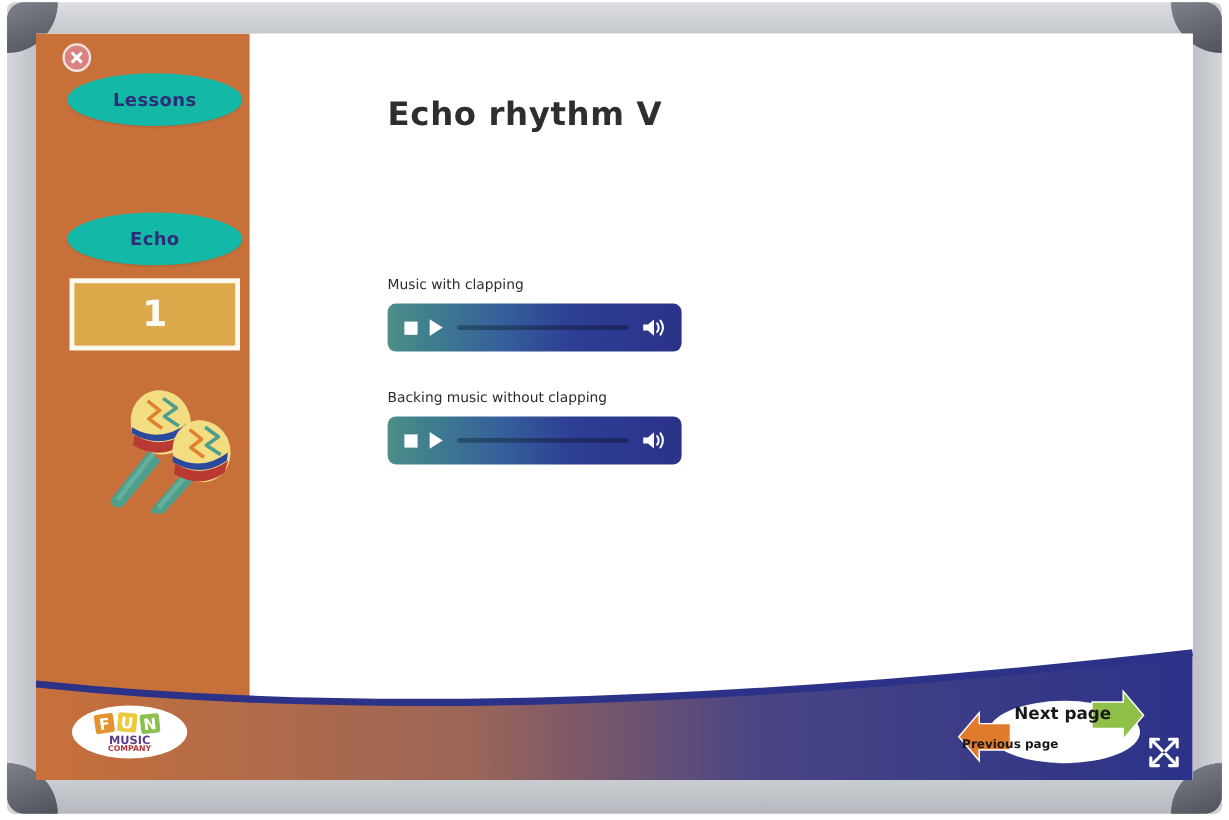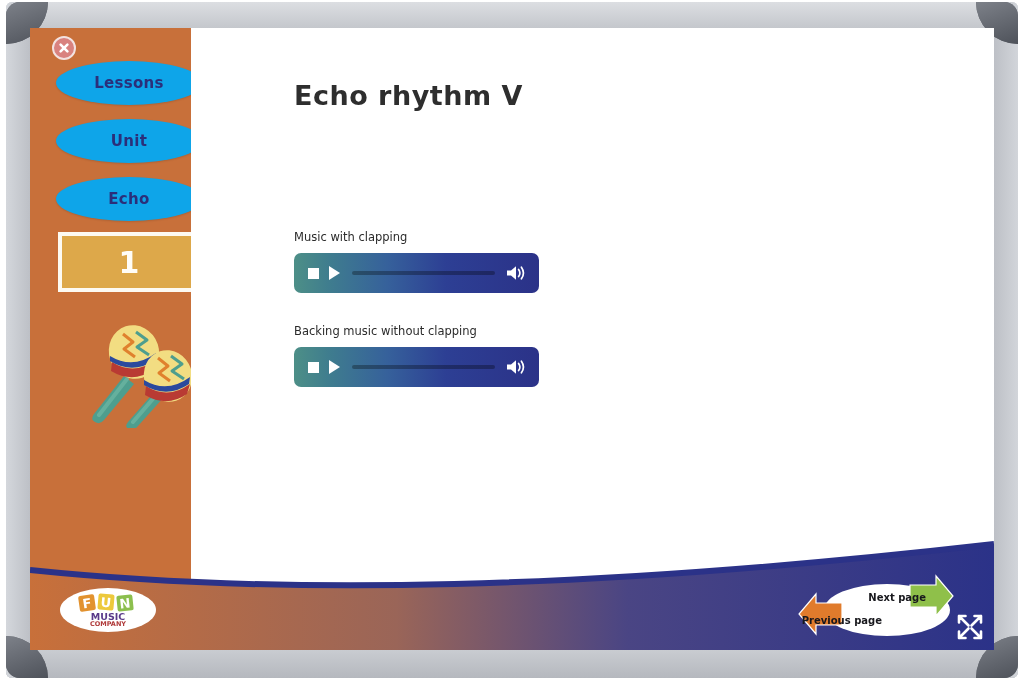--- a/index.html
+++ b/index.html
@@ -116,21 +116,21 @@
     justify-content: center;
     cursor: pointer;
   }
   .close-btn svg { display: block; }
 
   .pill {
     position: absolute;
     left: 26px;
     width: 146px;
     height: 44px;
-    background: #0ea5e9;
+    background: #14b8a6;
     border-radius: 50%;
     display: flex;
     align-items: center;
     justify-content: center;
     cursor: pointer;
     box-shadow: 0 1px 2px rgba(0,0,0,0.12);
   }
   .pill span {
     font-family: "DejaVu Sans", sans-serif;
     font-weight: bold;
@@ -167,21 +167,21 @@
     position: absolute;
     left: 48px;
     top: 290px;
     width: 120px;
     height: 110px;
   }
 
   
   .content {
     position: absolute;
-    left: 161px;
+    left: 190px;
     top: 0;
     width: 786px;
     height: 622px;
     background: #ffffff;
   }
 
   .title {
     position: absolute;
     left: 103px;
     top: 52px;
@@ -291,21 +291,21 @@
     background: #ffffff;
     border-radius: 50%;
   }
 
   .next-label {
     position: absolute;
     right: 68px;
     bottom: 47px;
     font-family: "DejaVu Sans", sans-serif;
     font-weight: bold;
-    font-size: 10px;
+    font-size: 14px;
     color: #17171c;
     cursor: pointer;
     z-index: 6;
   }
   .prev-label {
     position: absolute;
     right: 112px;
     bottom: 24px;
     font-family: "DejaVu Sans", sans-serif;
     font-weight: bold;
@@ -358,23 +358,20 @@
       <div class="sidebar">
 
         <div class="close-btn">
           <svg width="14" height="14" viewBox="0 0 14 14">
             <path d="M3.6 3.6 L10.4 10.4 M10.4 3.6 L3.6 10.4" stroke="#ffffff" stroke-width="2.6" stroke-linecap="round"></path>
           </svg>
         </div>
 
         <div class="pill p1">
           <span>Lessons</span>
-        </div>
-        <div class="pill p2">
-          <span>Unit</span>
         </div>
         <div class="pill p3">
           <span>Echo</span>
         </div>
 
         <div class="page-num-btn">
           <span>1</span>
         </div>
 
         <svg class="maracas" viewBox="0 0 120 110">

